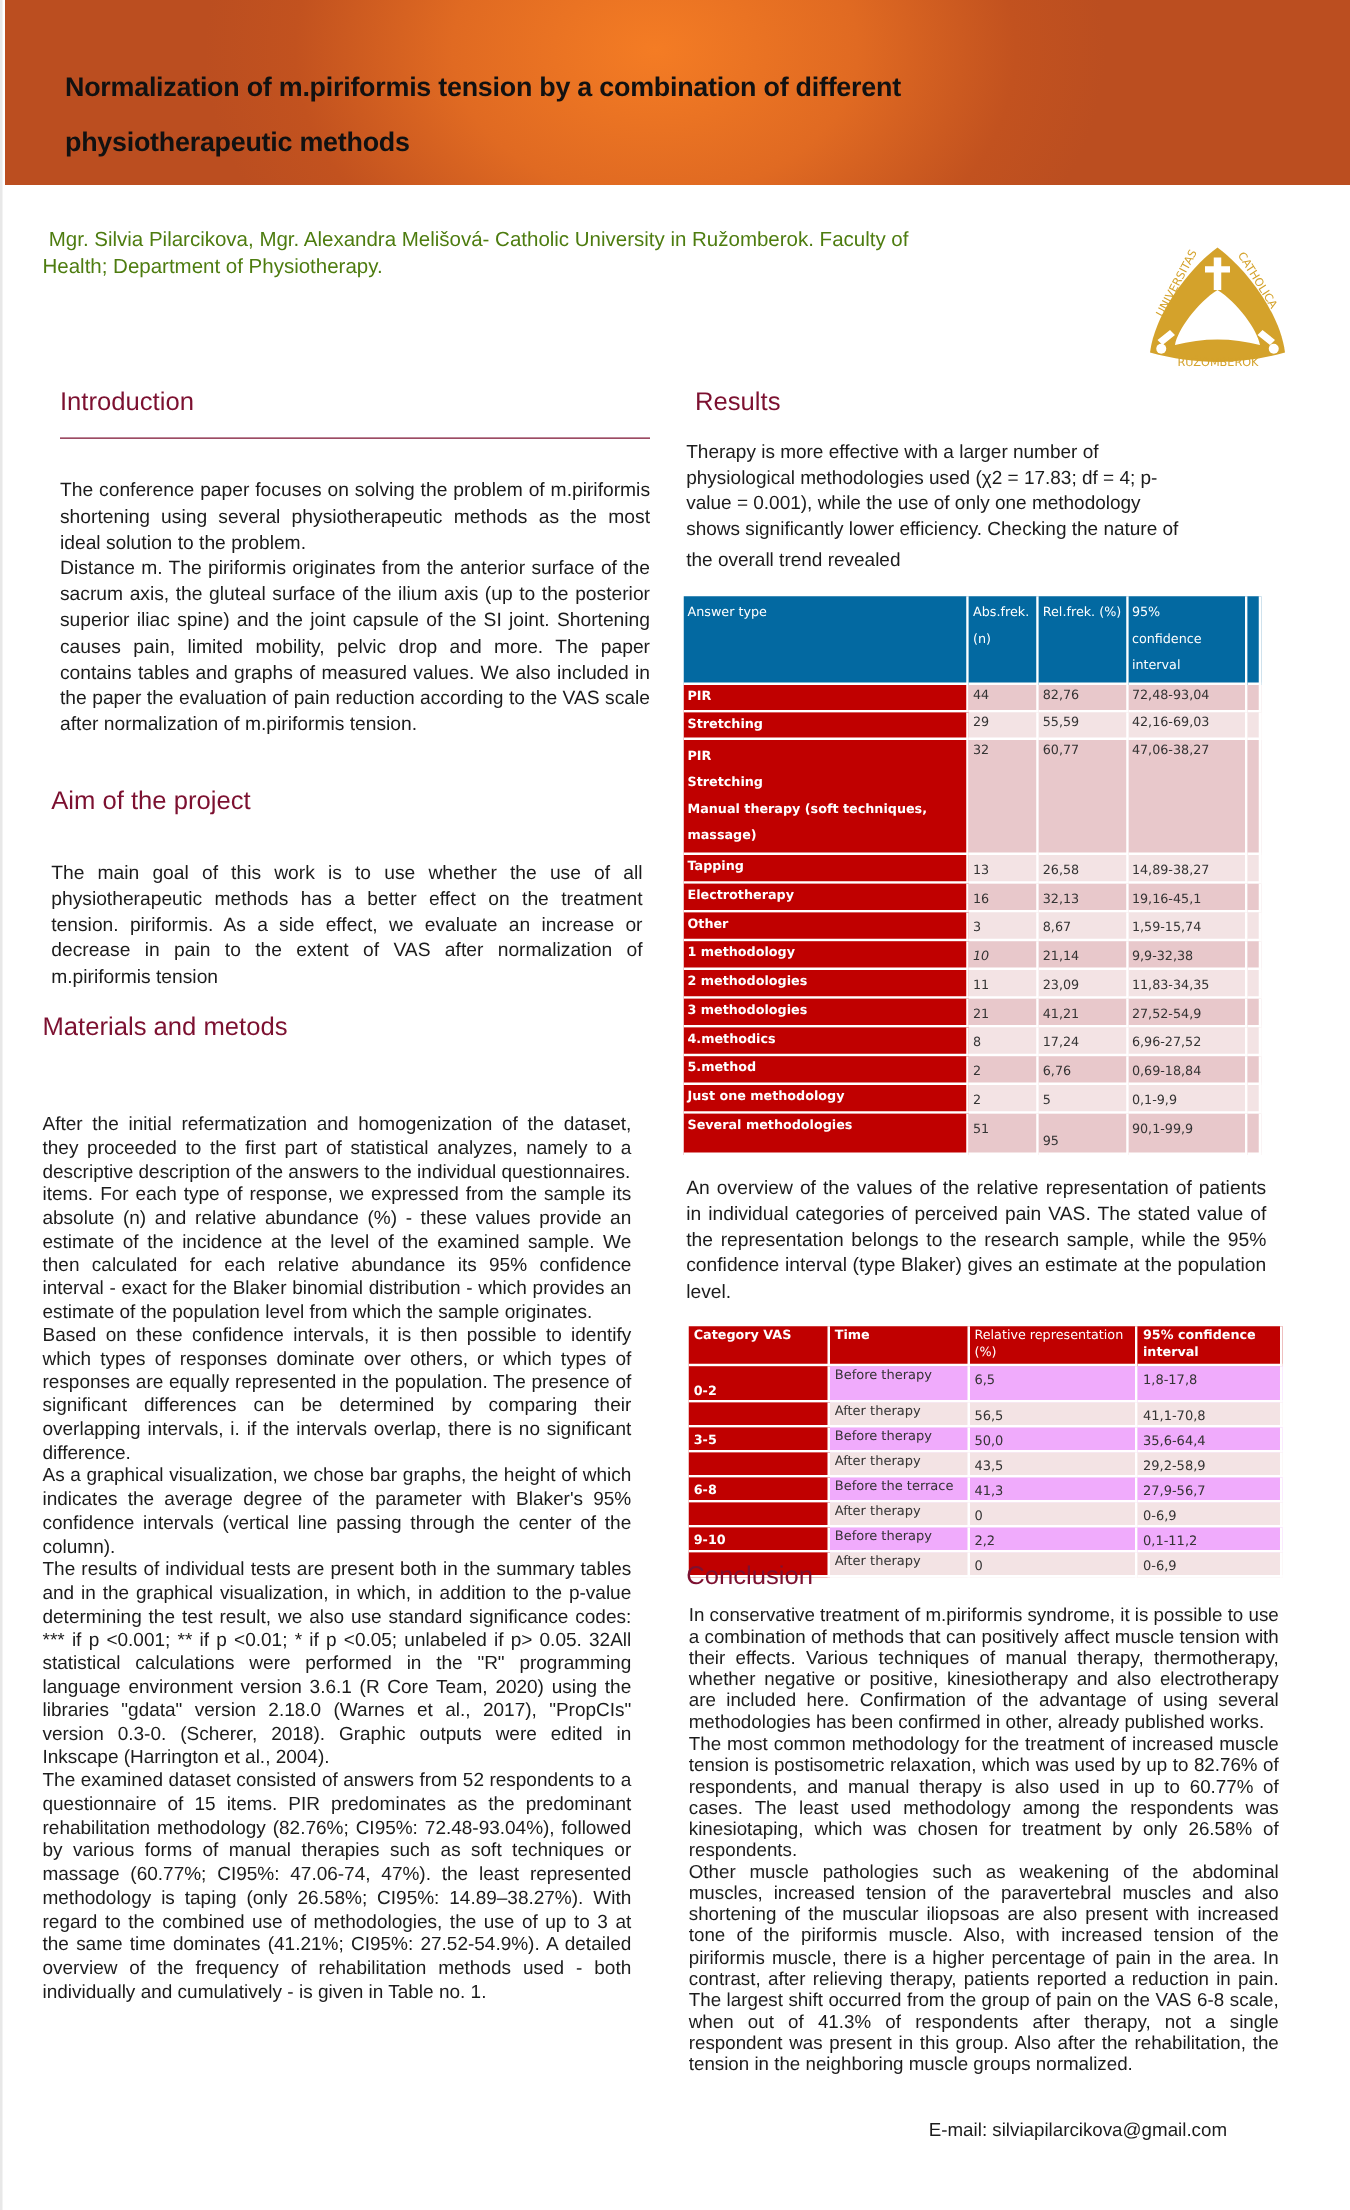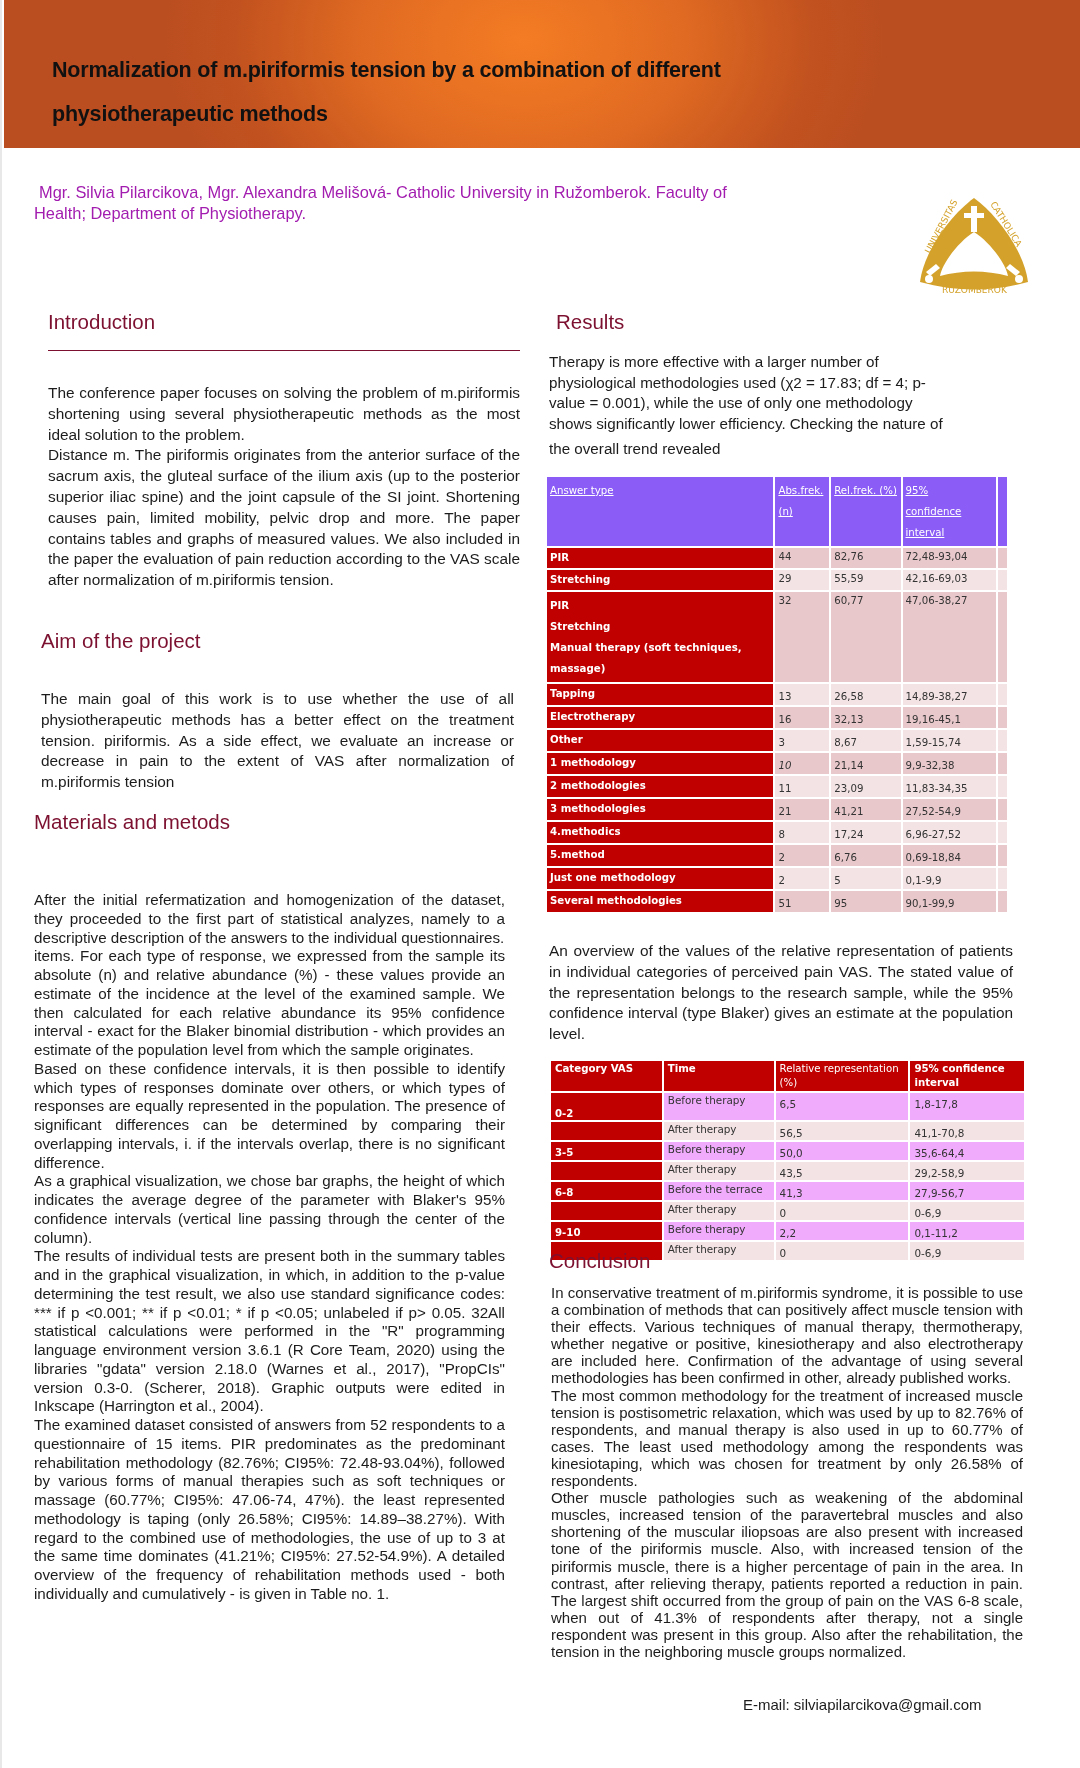--- a/index.html
+++ b/index.html
@@ -12,41 +12,41 @@
     background: radial-gradient(ellipse 360px 260px at 520px 40px, #f47c24 0%, #e06a22 45%, #c2521f 80%, #bb4e20 100%);
   }
   .header-title {
     position: absolute; left: 48px; top: 48px; width: 820px;
     font-family: "Liberation Sans", sans-serif; font-weight: bold; font-size: 21.5px;
     line-height: 44px; color: #111; letter-spacing: -0.2px;
   }
 
   .authors {
     position: absolute; left: 34px; top: 182px; width: 820px;
-    font-size: 16.4px; line-height: 21px; color: #a21caf;
+    font-size: 16.4px; line-height: 21px; color: #4d7c0f;
   }
 
   .logo { position: absolute; left: 912px; top: 192px; width: 124px; height: 102px; }
 
   .section-heading {
     position: absolute; font-size: 20.5px; color: #7c1030; font-weight: normal;
   }
   .rule { position: absolute; left: 48px; top: 350px; width: 472px; height: 1px; background: #7c1030; }
 
   .para {
     position: absolute; font-size: 15.4px; line-height: 20.8px; text-align: justify; color: #1c1c1c;
   }
   .para p { margin: 0; }
   .mm { font-size: 15.2px; line-height: 18.75px; }
   .concl { font-size: 15px; line-height: 17.1px; }
 
   table { border-collapse: separate; border-spacing: 0; font-family: "DejaVu Sans", sans-serif; }
   .t1 { position: absolute; left: 547px; top: 477px; width: 462px; font-size: 10.2px; }
   .t1 th, .t1 td { padding: 3px 3px; vertical-align: top; text-align: left; border-right: 2px solid #fff; border-bottom: 2px solid #fff; }
-  .t1 th { background: #8b5cf6; color: #fff; font-weight: normal; line-height: 21px; height: 60px; text-decoration: underline; }
+  .t1 th { background: #0369a1; color: #fff; font-weight: normal; line-height: 21px; height: 60px; }
   .t1 .lbl { background: #c00000; color: #fff; font-weight: bold; width: 221px; }
   .t1 td.v { color: #333; }
   .t1 tr.odd td.v { background: #e8c8cb; }
   .t1 tr.even td.v { background: #f3e3e4; }
   .t1 .c2 { width: 54px; }
   .t1 .c3 { width: 69px; }
   .t1 .c4 { width: 92px; }
   .t1 .c5 { width: 11px; }
 
   .t2 { position: absolute; left: 551px; top: 1061px; width: 475px; font-size: 10.2px; }
@@ -243,21 +243,21 @@
         <td class="v" style="padding-top: 7px;">2</td>
         <td class="v" style="padding-top: 7px;">5</td>
         <td class="v" style="padding-top: 7px;">0,1-9,9</td>
         <td class="v"></td>
       </tr>
       <tr class="odd">
         <td class="lbl" style="line-height: 14px;">
           <div>Several methodologies</div>
         </td>
         <td class="v" style="padding-top: 7px;">51</td>
-        <td class="v" style="padding-top: 7px;">95</td>
+        <td class="v" style="padding-top: 17px;">95</td>
         <td class="v" style="padding-top: 7px;">90,1-99,9</td>
         <td class="v"></td>
       </tr>
     </tbody>
 </table>
 
 <div class="para" style="left:549px; top:941px; width:464px;">An overview of the values of the relative representation of patients in individual categories of perceived pain VAS. The stated value of the representation belongs to the research sample, while the 95% confidence interval (type Blaker) gives an estimate  at the population  level.</div>
 
 <table class="t2">
   <thead>

